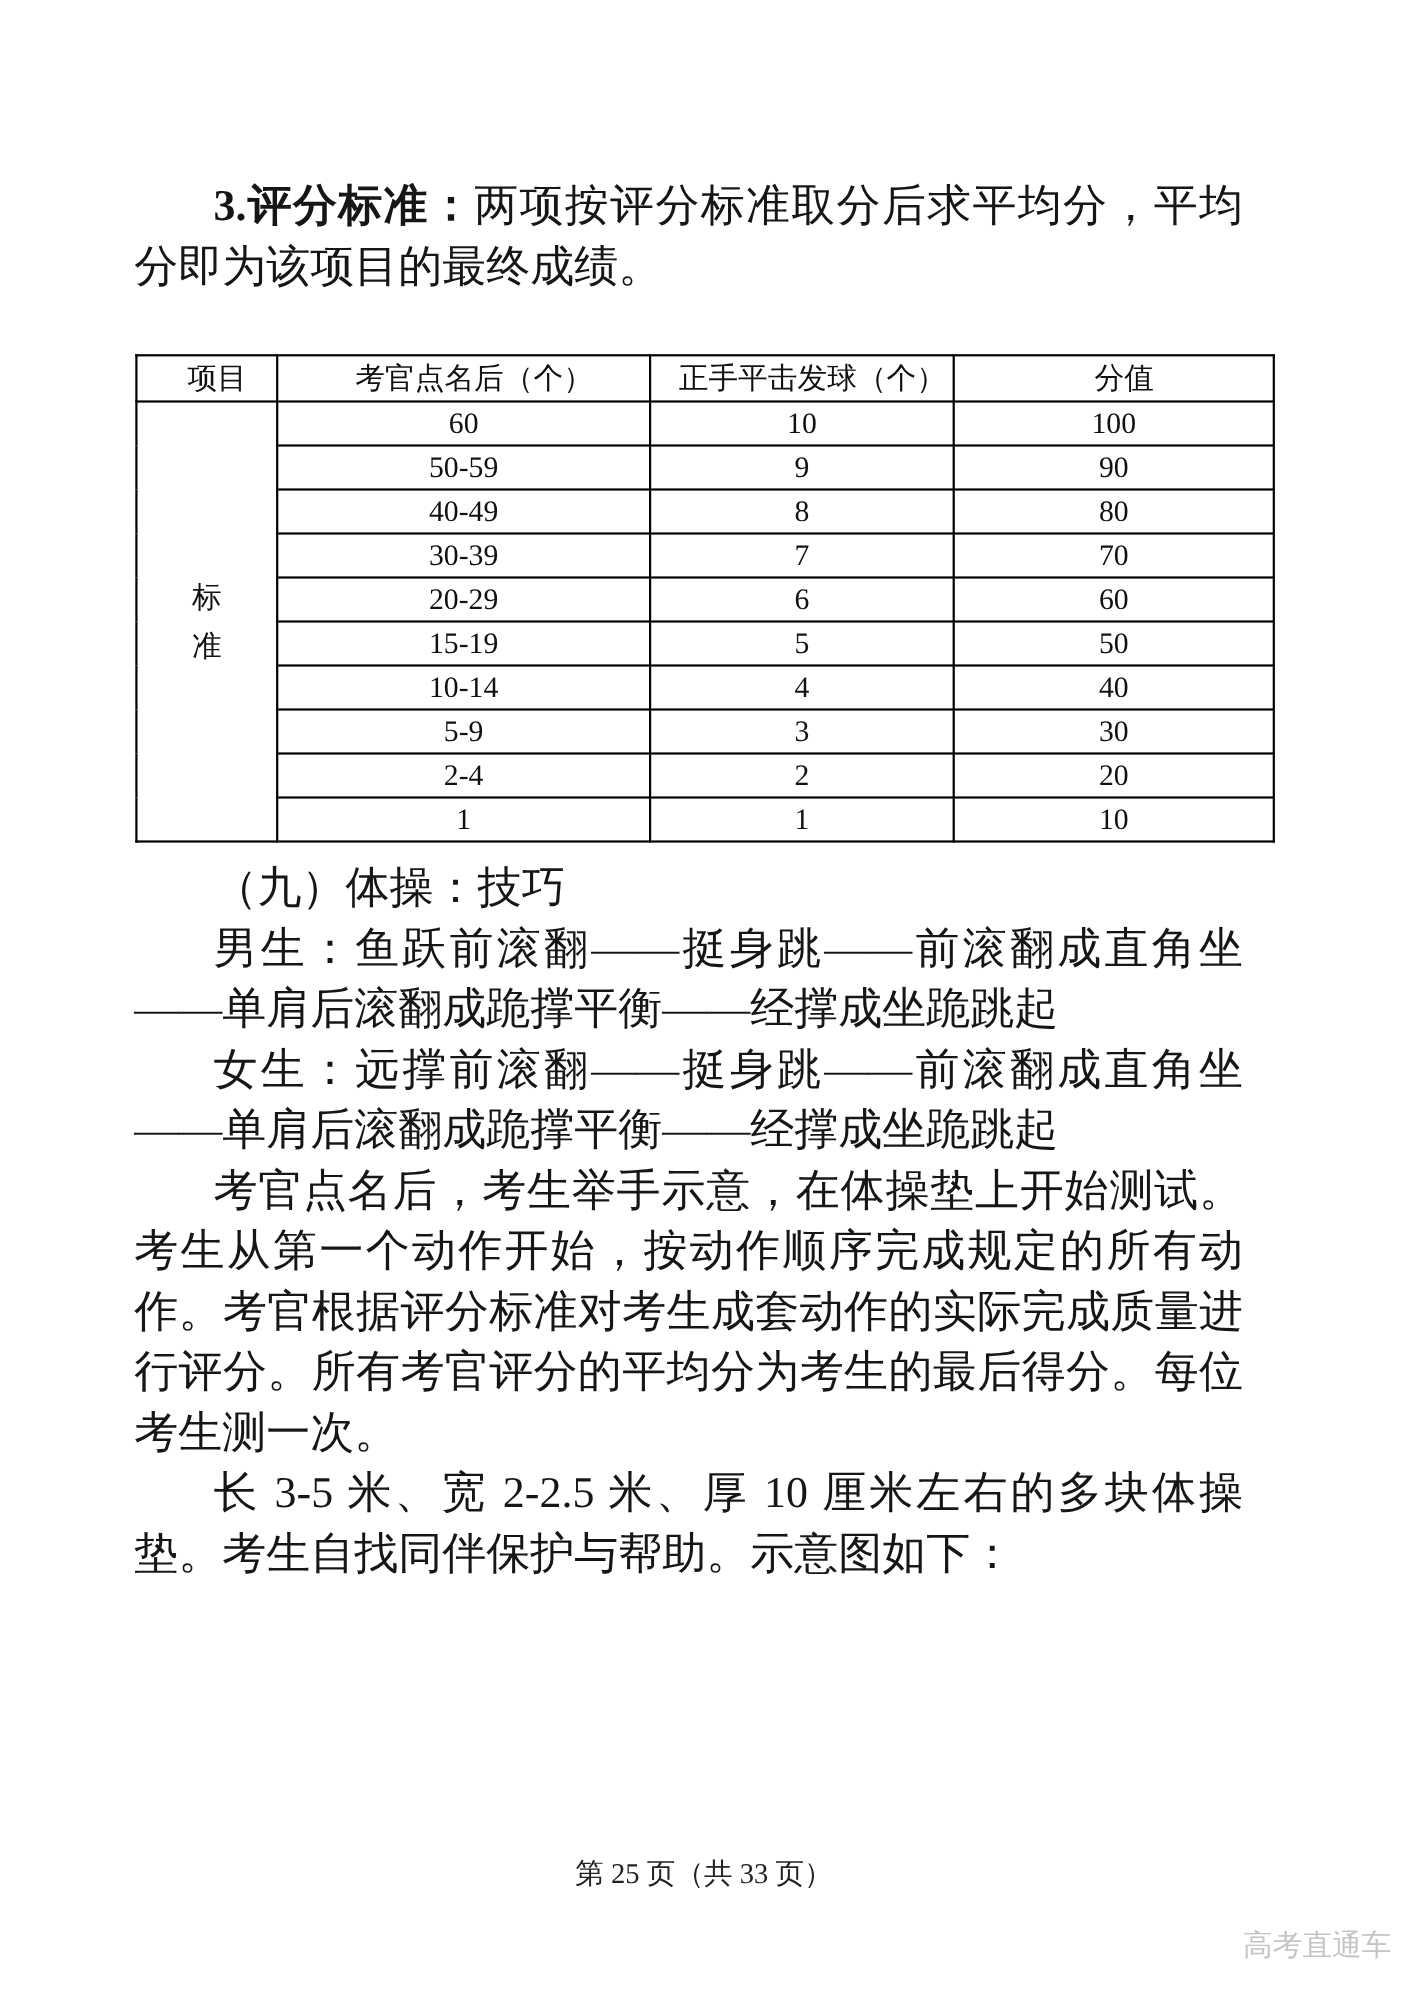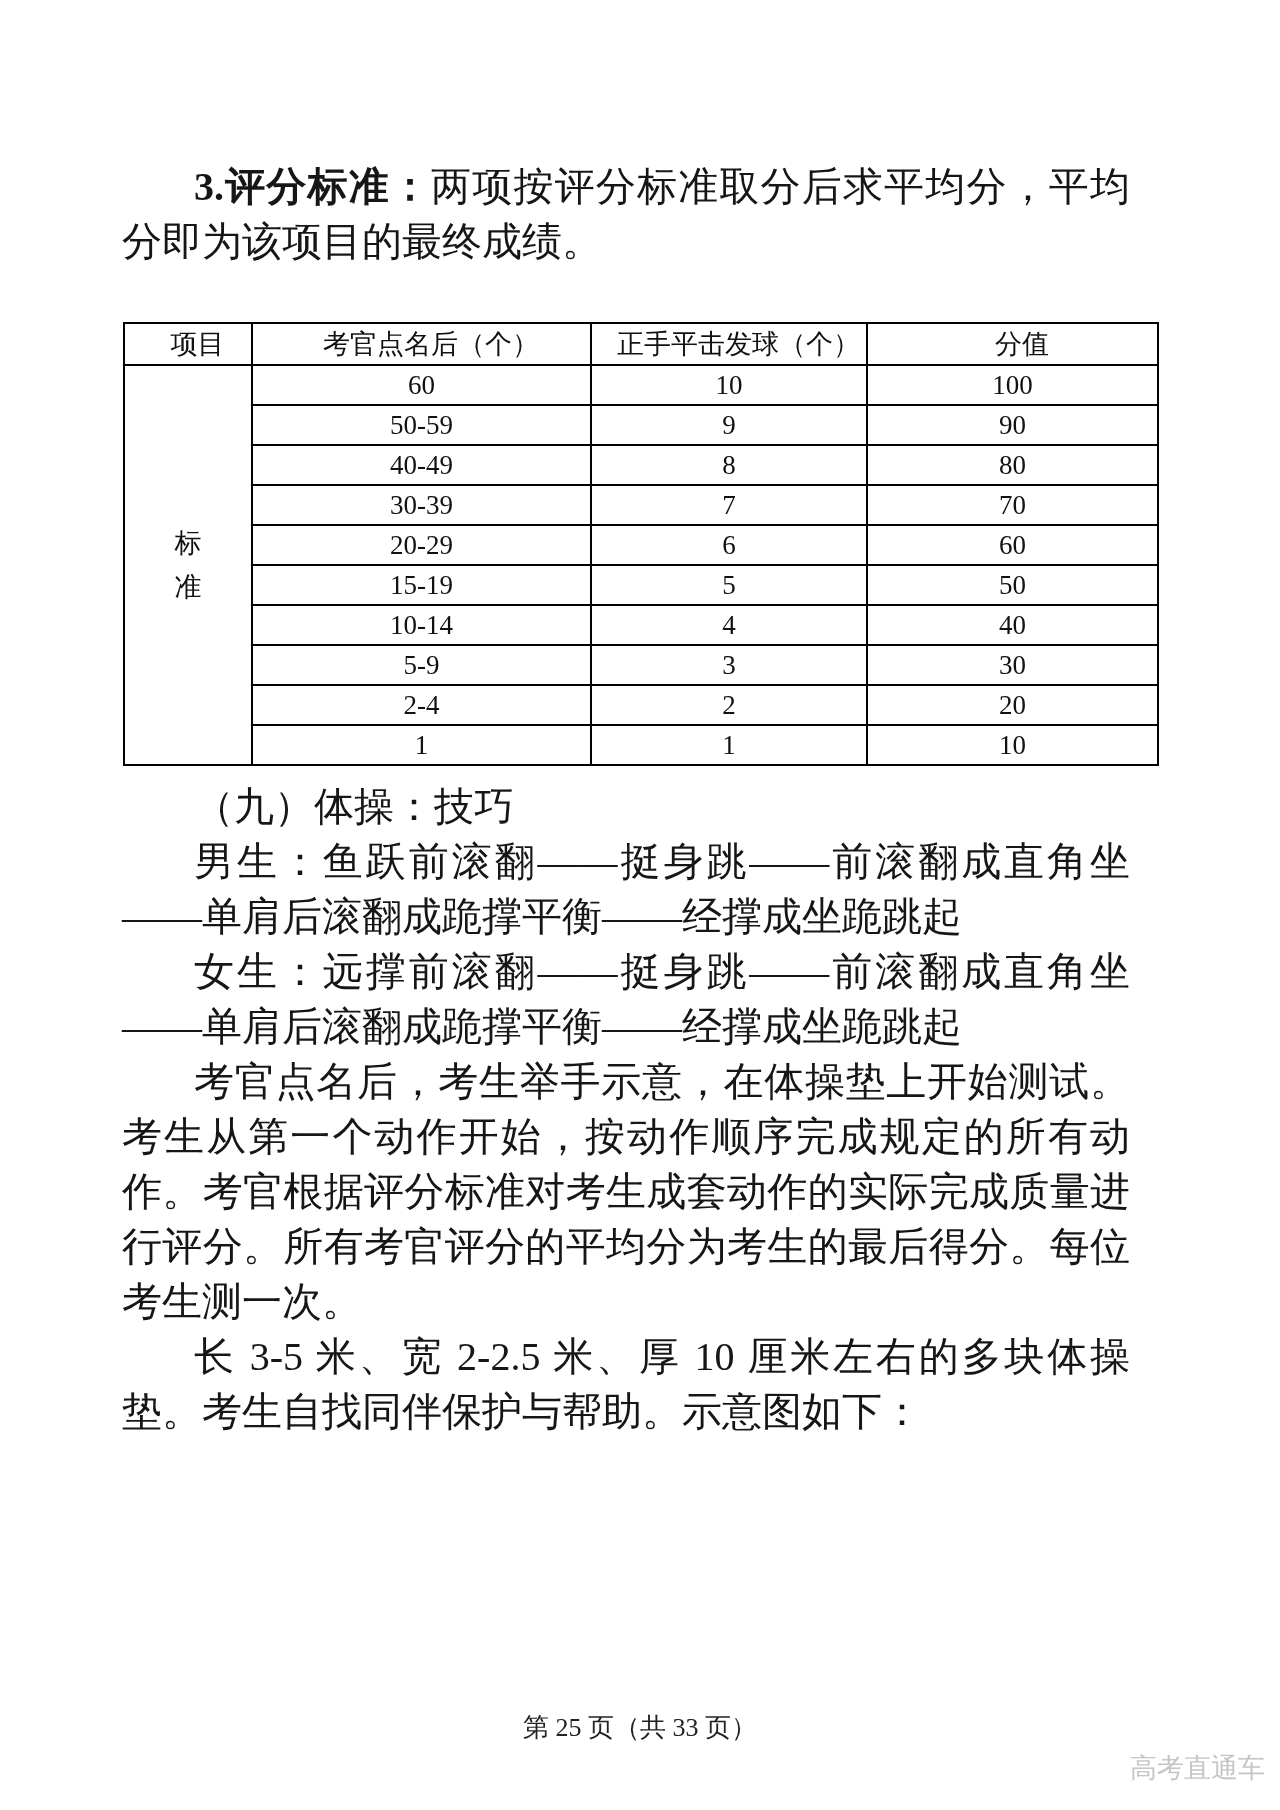--- a/index.html
+++ b/index.html
@@ -42,21 +42,21 @@
     font-weight:normal;
     padding:0;
   }
   .score-table th{height:40px;padding-left:19px;}
   .score-table td{height:38px;}
   .score-table td.label-cell{line-height:44px;}
   .sec-title{margin-top:13px;}
   .num-heading{margin-top:22px;font-weight:bold;}
   .footer{
     position:absolute;left:0;top:1686px;width:1280px;
-    text-align:center;font-size:26px;color:#222;margin-top:24px;
+    text-align:center;font-size:26px;color:#222;
   }
   .watermark{
     position:absolute;right:15px;top:1750px;
     font-size:27px;
     font-family:"Liberation Sans","DejaVu Sans",sans-serif;
   }
 </style>
 </head>
 <body>
 

